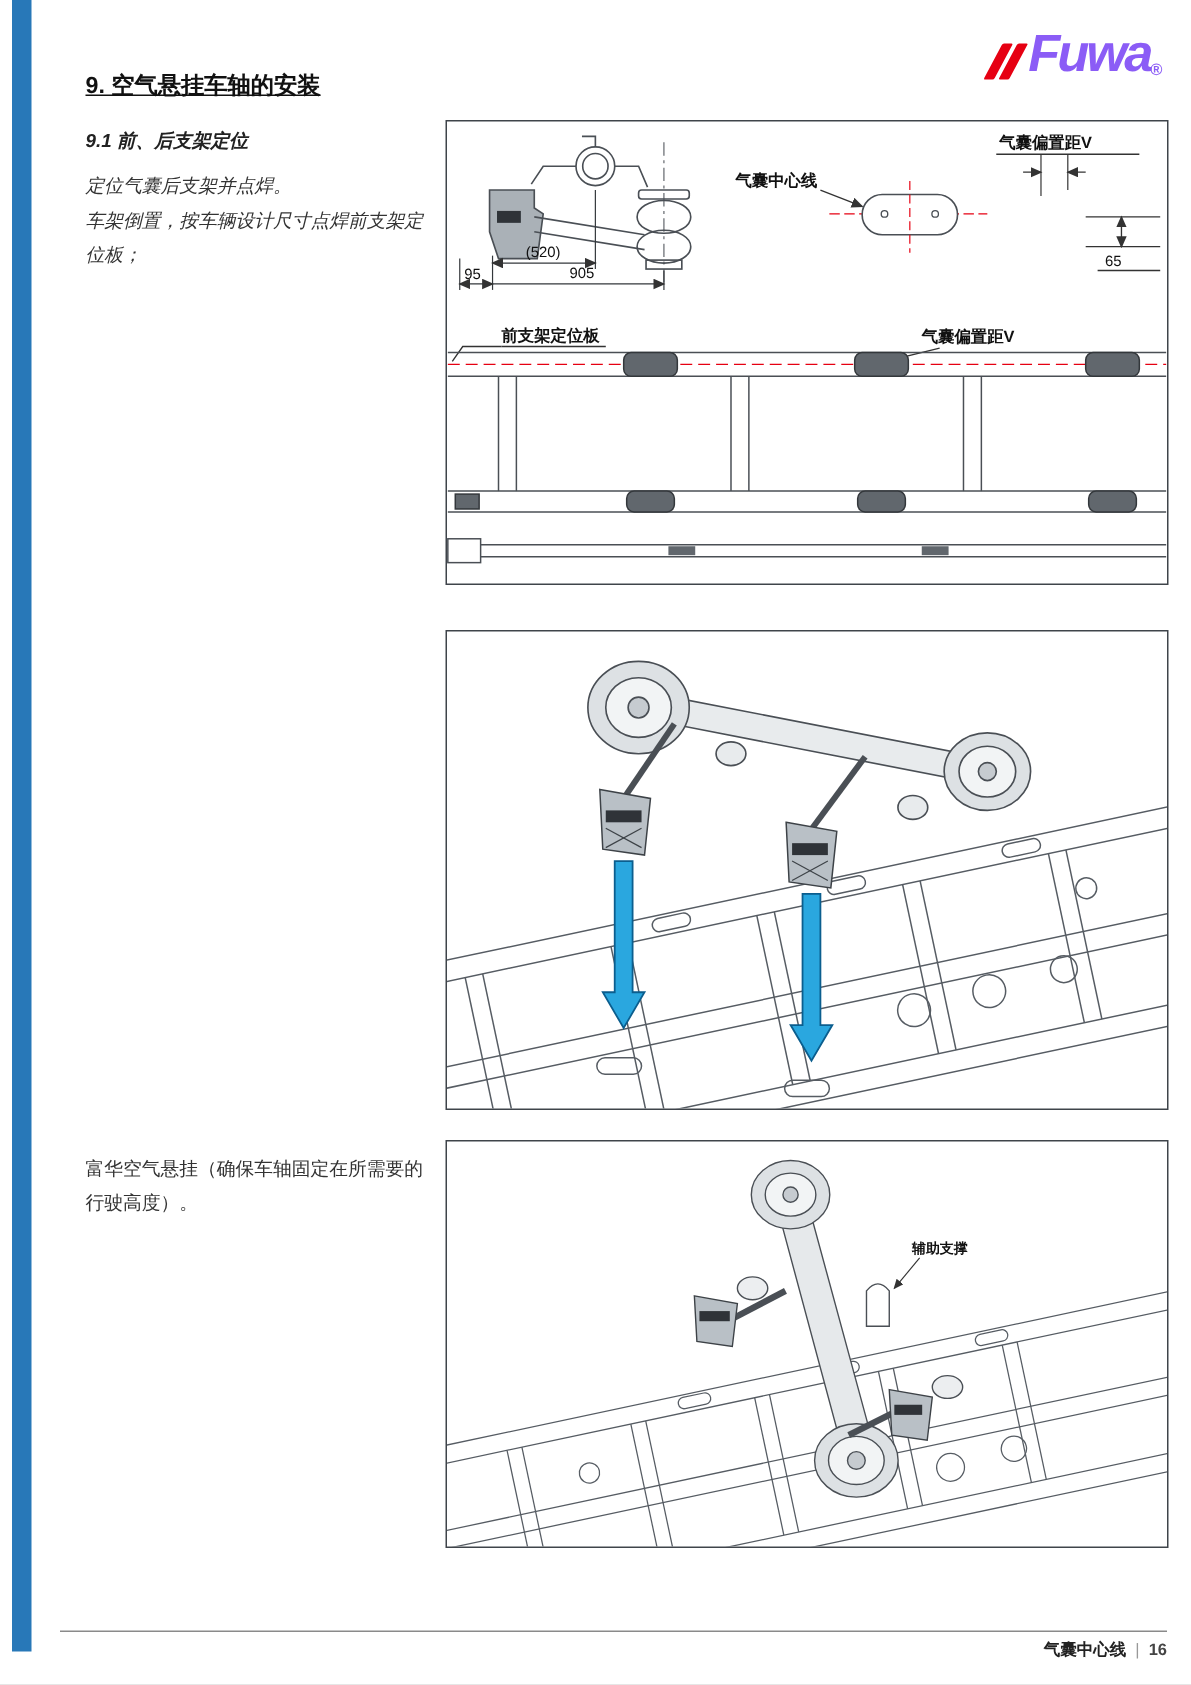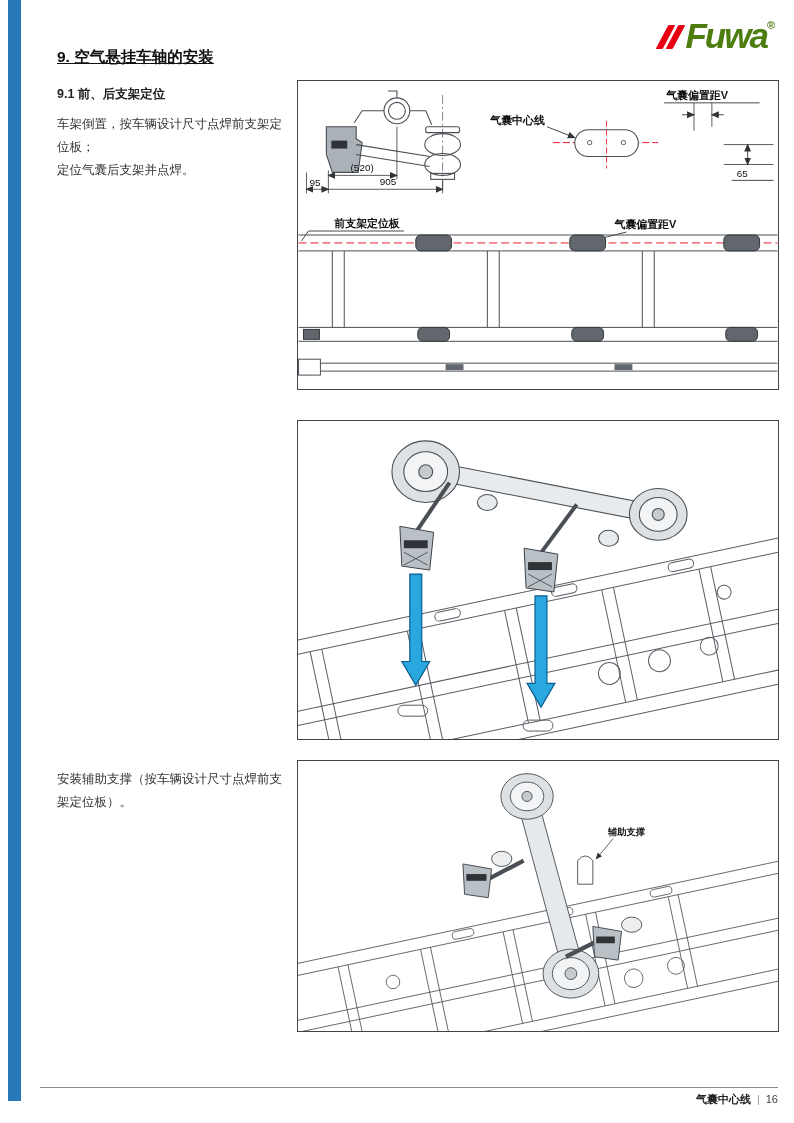--- a/index.html
+++ b/index.html
@@ -2,47 +2,47 @@
 <html><head>
 <meta charset="utf-8">
 <style>
   * { box-sizing: border-box; }
   html,body { margin:0; padding:0; }
   body { background:#9b9b9b; font-family:"Liberation Sans","DejaVu Sans",sans-serif; }
   .page { position:relative; width:794px; height:1123px; margin:0 auto; background:#ffffff; overflow:hidden; }
 
   .accent-bar { position:absolute; left:8px; top:0; width:13px; height:1101px; background:#2878b8; }
 
-  .logo { position:absolute; top:18px; right:19px; color:#4d7c0f; display:flex; align-items:flex-start; }
+  .logo { position:absolute; top:18px; right:19px; color:#8b5cf6; display:flex; align-items:flex-end; }
   .logo-stripes { display:flex; gap:3px; margin:7px 6px 0 0; }
   .logo-stripes i { display:block; width:7px; height:24px; background:#e60012; transform:skewX(-28deg); border-radius:1px; }
   .logo-text { font-size:35px; font-weight:bold; font-style:italic; letter-spacing:-2px; line-height:1; }
   .logo-reg { font-size:11px; font-weight:bold; margin-top:1px; }
 
   .page-title { position:absolute; left:57px; top:47px; margin:0; font-size:15.5px; font-weight:bold; color:#111;text-decoration:underline; }
 
   .text-block { position:absolute; left:57px; width:235px; color:#333; }
   .text-block h2 { margin:0 0 10px; font-size:12.5px; font-weight:bold; color:#222; }
   .text-block p { margin:0; font-size:12.5px; line-height:23px; word-break:break-all; }
-  #block1 { top:86px; }
+  #block1 { top:86px;font-style:italic; }
   #block2 { top:414px; }
   #block3 { top:768px; }
 
   .figure { position:absolute; left:297px; width:482px; margin:0; border:1px solid #3f444a; background:#fff; }
   #fig1 { top:80px;  height:310px; }
   #fig2 { top:420px; height:320px; }
   #fig3 { top:760px; height:272px; }
   .figure svg { display:block; width:100%; height:100%; }
   svg text { font-family:"Liberation Sans","DejaVu Sans",sans-serif; fill:#111; }
 
   .footer-rule { position:absolute; left:40px; right:16px; top:1087px; border-top:1px solid #8a8a8a; }
   .footer-text { position:absolute; right:16px; top:1092px; font-size:11px; color:#444; }
   .footer-text .brand { font-weight:bold; color:#222; }
   .footer-text .sep { margin:0 6px; color:#999; }
-  .footer-text .pagenum { color:#444; }
+  .footer-text .pagenum { color:#444;font-weight:bold; }
 </style>
 </head>
 <body>
 
 <div class="page">
 
   <div class="accent-bar"></div>
 
   <header class="logo">
     <span class="logo-stripes">
@@ -50,22 +50,22 @@
         <i></i>
       </span>
     <span class="logo-text">Fuwa</span>
     <span class="logo-reg">®</span>
   </header>
 
   <h1 class="page-title">9. 空气悬挂车轴的安装</h1>
 
   <div class="text-block" id="block1">
     <h2>9.1 前、后支架定位</h2>
+    <p>定位气囊后支架并点焊。</p>
     <p>车架倒置，按车辆设计尺寸点焊前支架定位板；</p>
-    <p>定位气囊后支架并点焊。</p>
   </div>
 
   <figure class="figure" id="fig1">
     <svg viewBox="0 0 482 310">
       <defs>
         <marker id="ae1" markerWidth="9" markerHeight="8" refX="7" refY="3.5" orient="auto" markerUnits="userSpaceOnUse">
           <path d="M0,0 L8,3.5 L0,7 Z" fill="#333"></path>
         </marker>
         <marker id="as1" markerWidth="9" markerHeight="8" refX="7" refY="3.5" orient="auto-start-reverse" markerUnits="userSpaceOnUse">
           <path d="M0,0 L8,3.5 L0,7 Z" fill="#333"></path>
@@ -226,21 +226,21 @@
       </g>
 
       <g fill="#2aa7df" stroke="#0b5e8e" stroke-width="1.2">
         <path d="M112,154 h12 v88 h8 l-14,24 -14,-24 h8 z"></path>
         <path d="M238,176 h12 v88 h8 l-14,24 -14,-24 h8 z"></path>
       </g>
     </svg>
   </figure>
 
   <div class="text-block" id="block3">
-    <p>安装辅助支撑（按车辆设计尺寸点焊前支架定位板）。</p>
+    <p>富华空气悬挂（确保车轴固定在所需要的行驶高度）。</p>
   </div>
 
   <figure class="figure" id="fig3">
     <svg viewBox="0 0 482 320">
       <defs>
         <marker id="ae3" markerWidth="9" markerHeight="8" refX="7" refY="3.5" orient="auto" markerUnits="userSpaceOnUse">
           <path d="M0,0 L8,3.5 L0,7 Z" fill="#333"></path>
         </marker>
       </defs>
 

